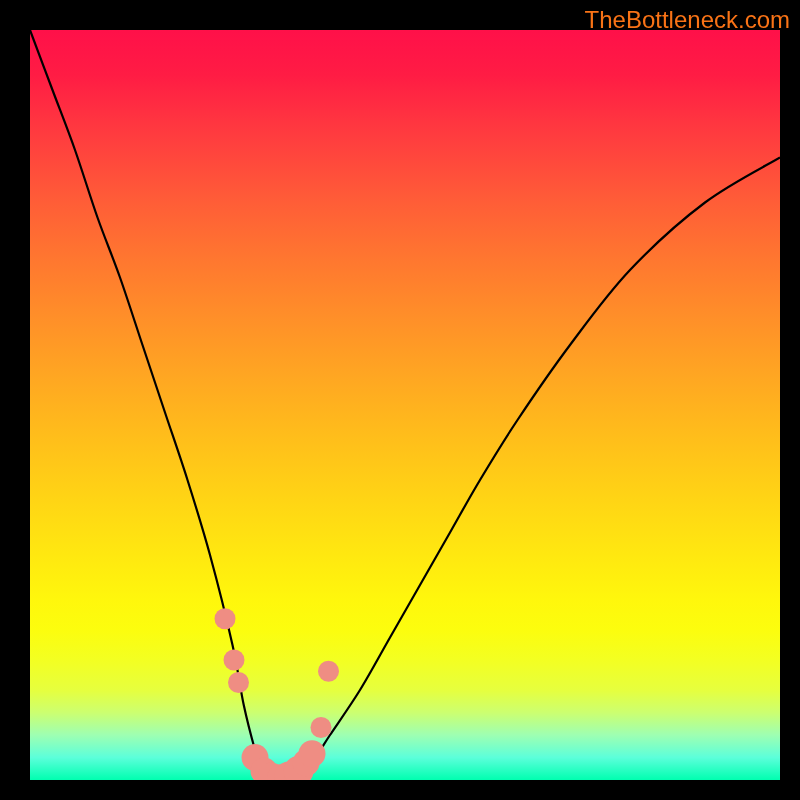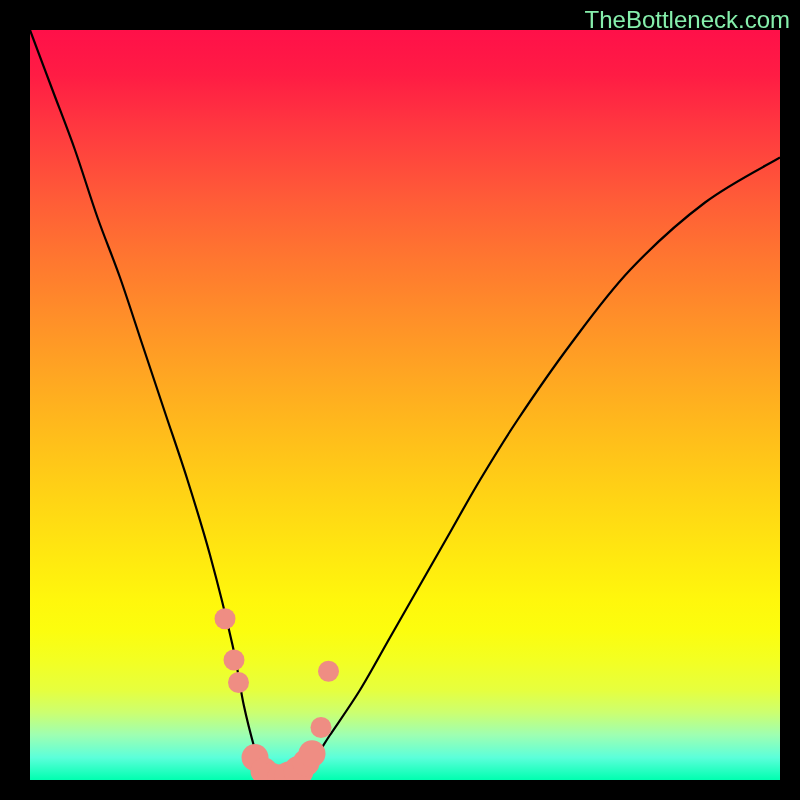--- a/index.html
+++ b/index.html
@@ -4,21 +4,21 @@
 <style>
   * { margin: 0; padding: 0; box-sizing: border-box; }
   body { width: 800px; height: 800px; background: #000; overflow: hidden; position: relative; }
   .container { width: 800px; height: 800px; position: relative; background: #000; }
   .watermark {
     position: absolute;
     top: 6px;
     right: 10px;
     font-family: Arial, Helvetica, sans-serif;
     font-size: 24px;
-    color: #86efac;
+    color: #f97316;
     letter-spacing: 0px;
     z-index: 10;
   }
   .plot-area {
     position: absolute;
     left: 30px;
     top: 30px;
     width: 750px;
     height: 750px;
     overflow: hidden;

